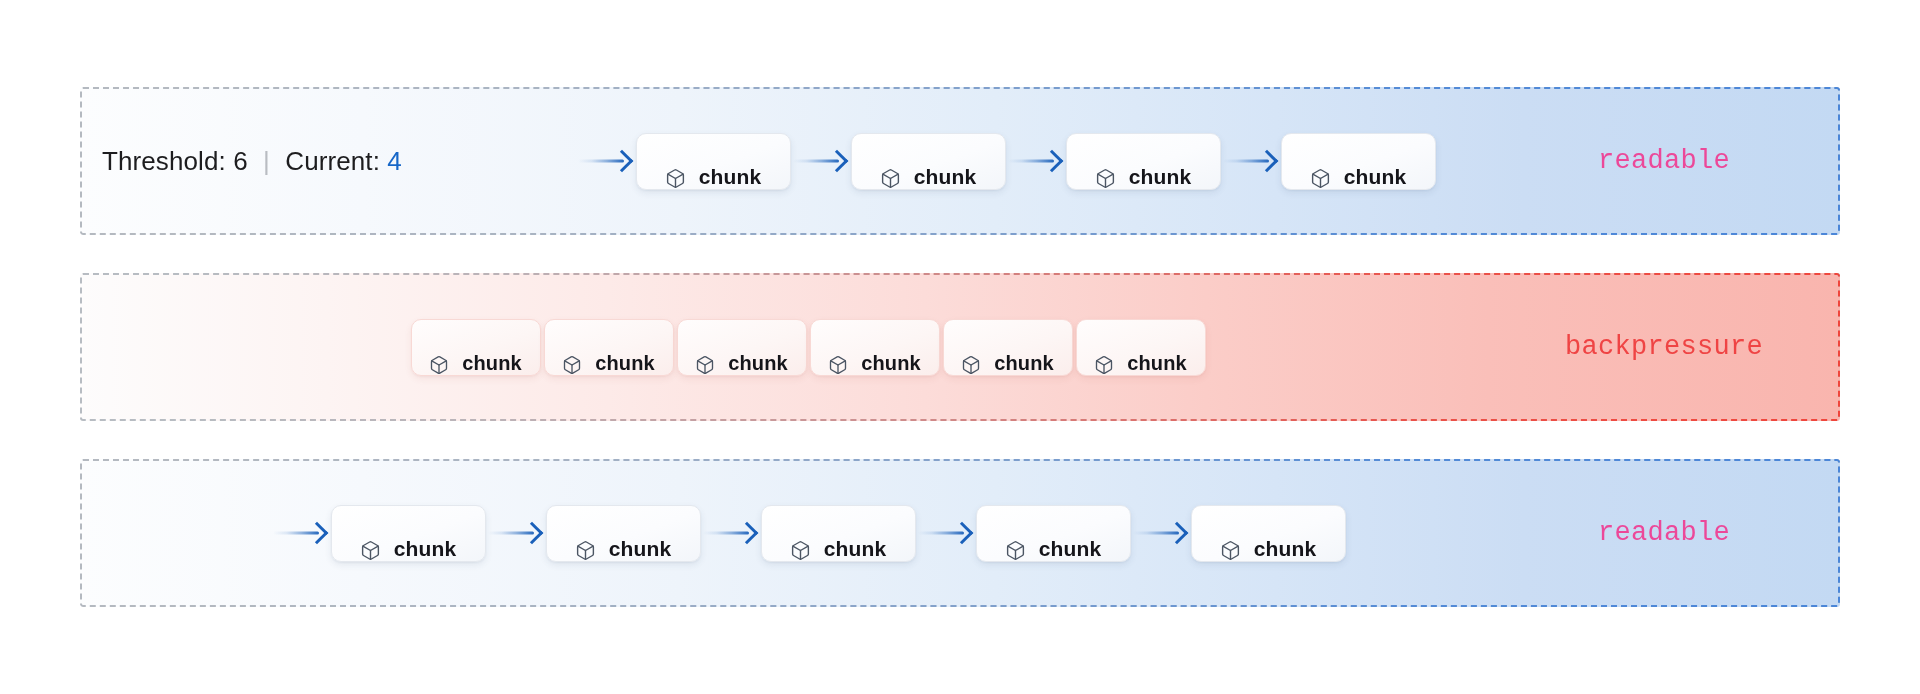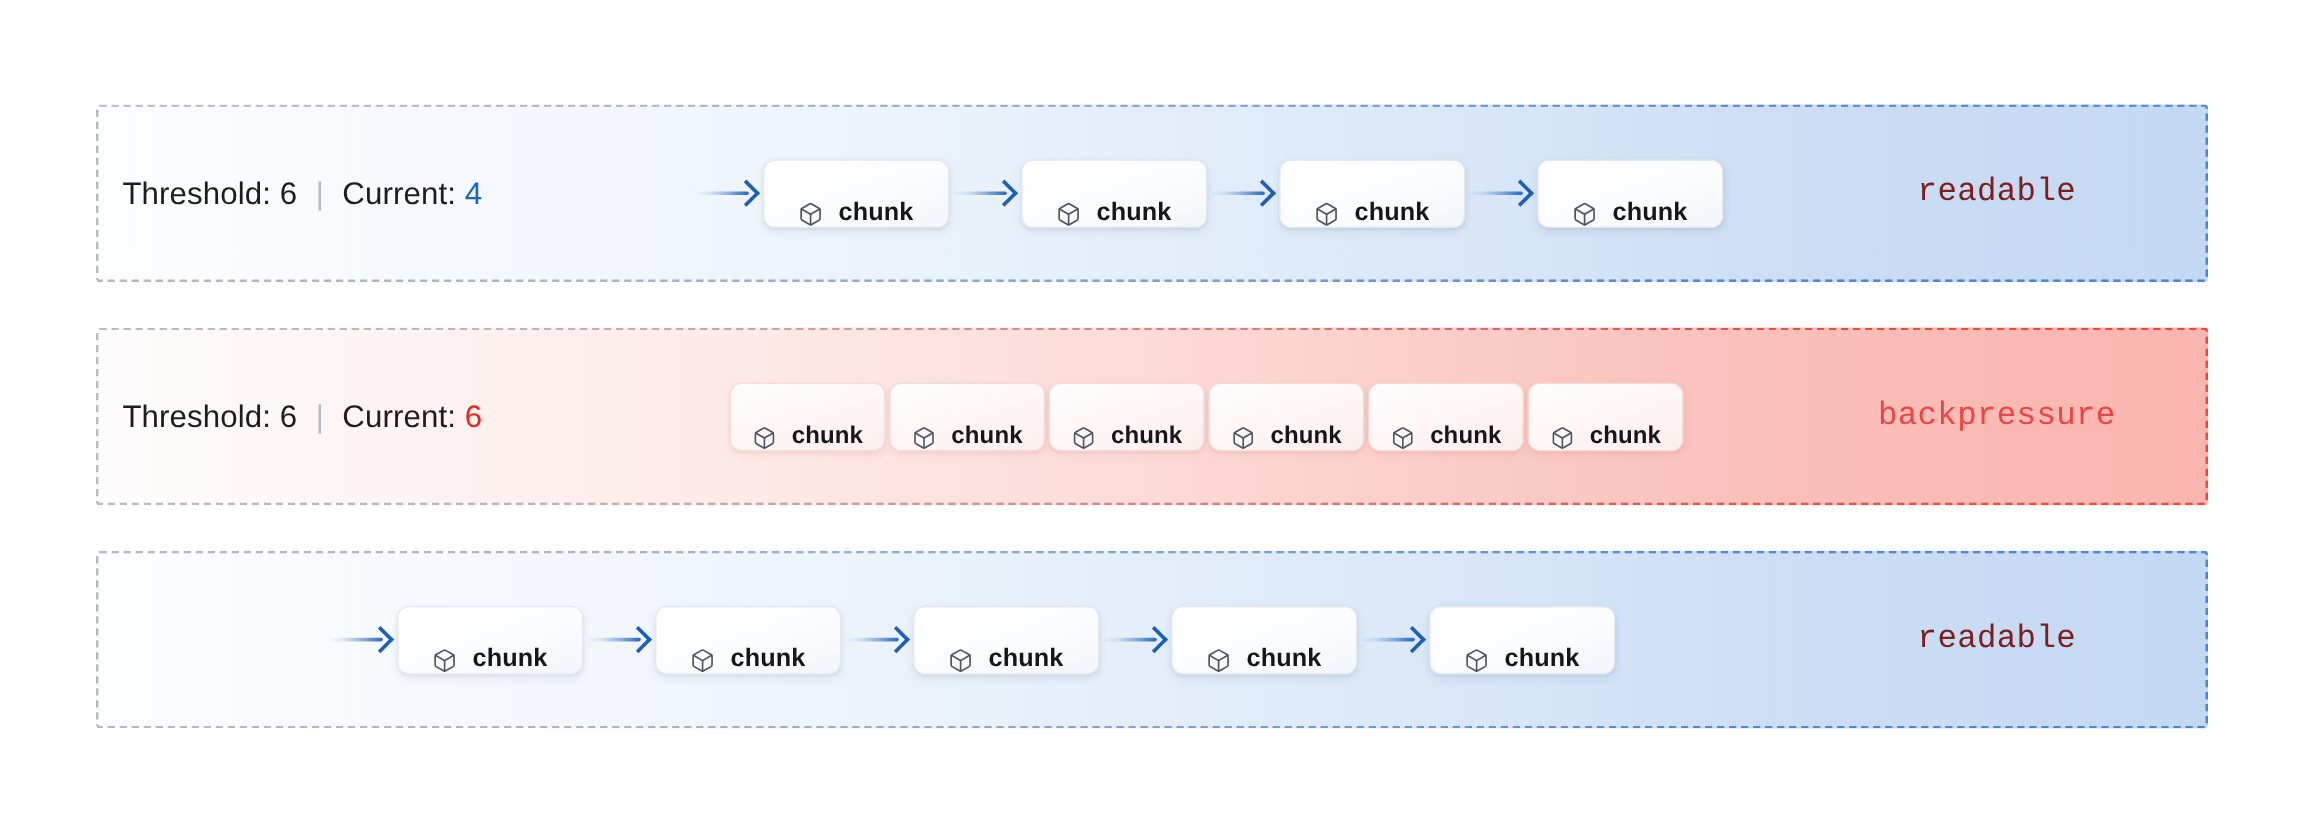--- a/index.html
+++ b/index.html
@@ -207,21 +207,21 @@
   .status {
     position: relative;
     z-index: 4;
     flex: 0 0 auto;
     width: 300px;
     text-align: center;
     font-family: "Liberation Mono", "DejaVu Sans Mono", monospace;
     font-size: 27px;
     letter-spacing: 0.3px;
   }
-  .status-readable { color: #7f1d1d; }
+  .status-readable { color: #ec4899; }
   .status-backpressure { color: #ef4444; }
 </style>
 </head>
 <body>
 
 <div class="stage">
 
   <div class="row row-readable">
     <div class="bg"></div>
     <div class="frame"></div>
@@ -287,27 +287,20 @@
     </div>
 
     <div class="status status-readable">readable</div>
   </div>
 
   <div class="row row-backpressure">
     <div class="bg"></div>
     <div class="frame"></div>
     <div class="frame-accent"></div>
 
-    <div class="meta">
-      <span>Threshold:</span>
-      <span>6</span>
-      <span class="sep">|</span>
-      <span>Current:</span>
-      <span class="cur-red">6</span>
-    </div>
 
     <div class="pipeline packed">
       <div class="chunk chunk-red">
         <svg class="cube-icon" width="20" height="20" viewBox="0 0 24 24" fill="none" stroke="#4b5563" stroke-width="1.6" stroke-linecap="round" stroke-linejoin="round">
             <path d="M21 16V8a2 2 0 0 0-1-1.73l-7-4a2 2 0 0 0-2 0l-7 4A2 2 0 0 0 3 8v8a2 2 0 0 0 1 1.73l7 4a2 2 0 0 0 2 0l7-4A2 2 0 0 0 21 16z"></path>
             <path d="M3.27 6.96 12 12.01l8.73-5.05"></path>
             <path d="M12 22.08V12"></path>
           </svg>
         <span class="label">chunk</span>
       </div>

